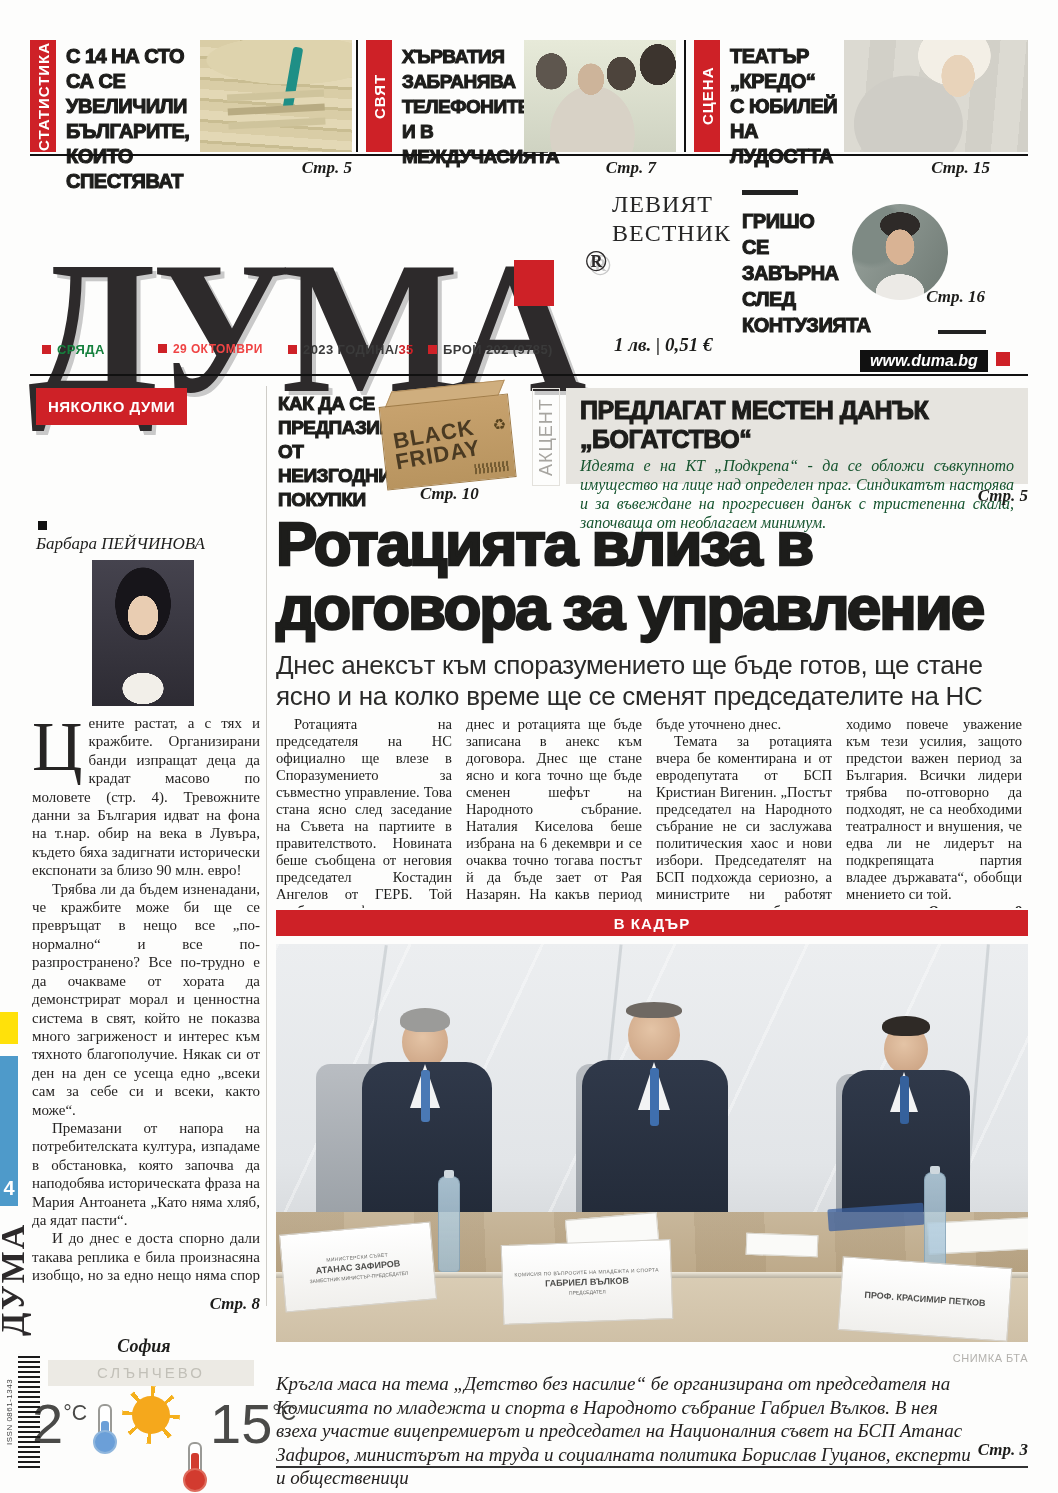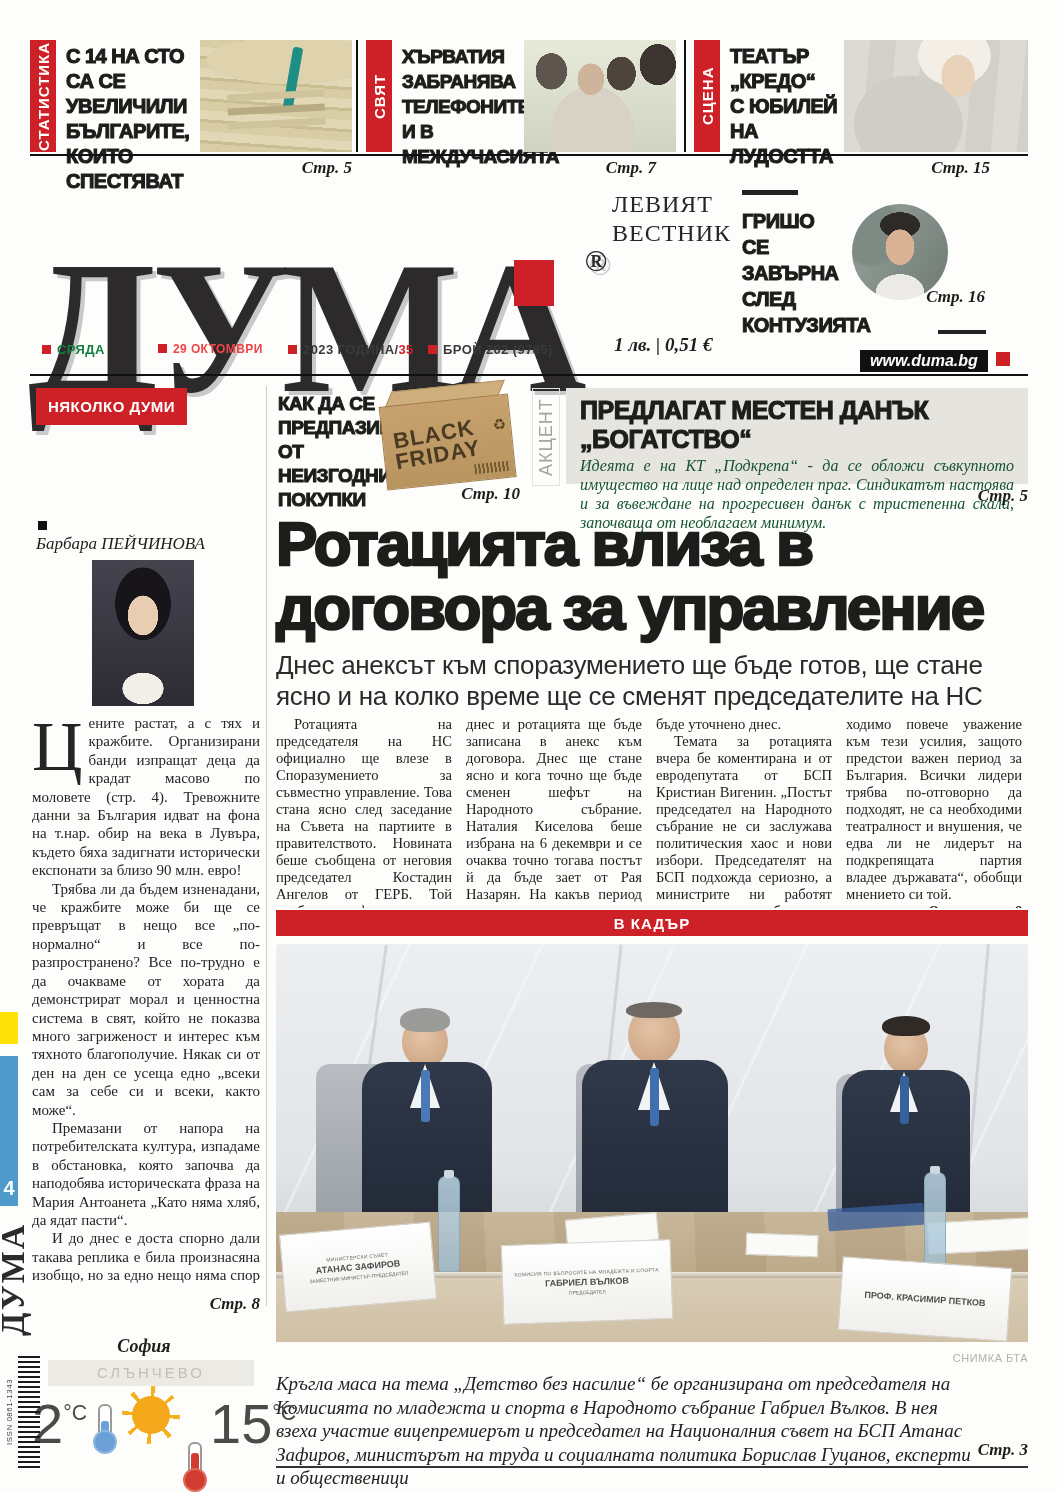--- a/index.html
+++ b/index.html
@@ -197,21 +197,21 @@
 ПОКУПКИ</div>
   <div class="abs bfbox" style="left:382px;top:386px;width:130px;height:100px;">
     <div class="bf-top"></div>
     <div class="bf-front">
       <div class="t">BLACK</div>
       <div class="t">FRIDAY</div>
       <div class="bf-recycle">♻</div>
       <div class="bf-code"></div>
     </div>
   </div>
-  <div class="abs pageref" style="left:420px;top:484px;width:100px;text-align:right;">Стр. 10</div>
+  <div class="abs pageref" style="left:420px;top:484px;width:100px;text-align:left;">Стр. 10</div>
 
   <div class="abs vtag" style="left:532px;top:388px;width:26px;height:96px;border:1px solid #e3e1dc;color:#a7a5a0;font-family:'Liberation Sans',sans-serif;font-size:18px;">АКЦЕНТ</div>
   <div class="abs" style="left:566px;top:388px;width:462px;height:96px;background:#e6e4df;">
     <div class="heavy stroke1" style="padding:8px 14px 2px;font-size:25px;">ПРЕДЛАГАТ МЕСТЕН ДАНЪК „БОГАТСТВО“</div>
     <div style="padding:0 14px;font:italic 16px/19px 'Liberation Serif',serif;color:#14532d;text-align:justify;">Идеята е на КТ „Подкрепа“ - да се обложи съвкупното имущество на лице над определен праг. Синдикатът настоява и за въвеждане на прогресивен данък с тристепенна скала, започваща от необлагаем минимум.</div>
   </div>
   <div class="abs pageref" style="left:940px;top:486px;width:88px;text-align:right;">Стр. 5</div>
 
   <div class="abs heavy pre" style="left:276px;top:512px;width:752px;font-size:62px;line-height:64px;letter-spacing:-2px;-webkit-text-stroke:2.4px #1d1d1b;">Ротацията влиза в
 договора за управление</div>

